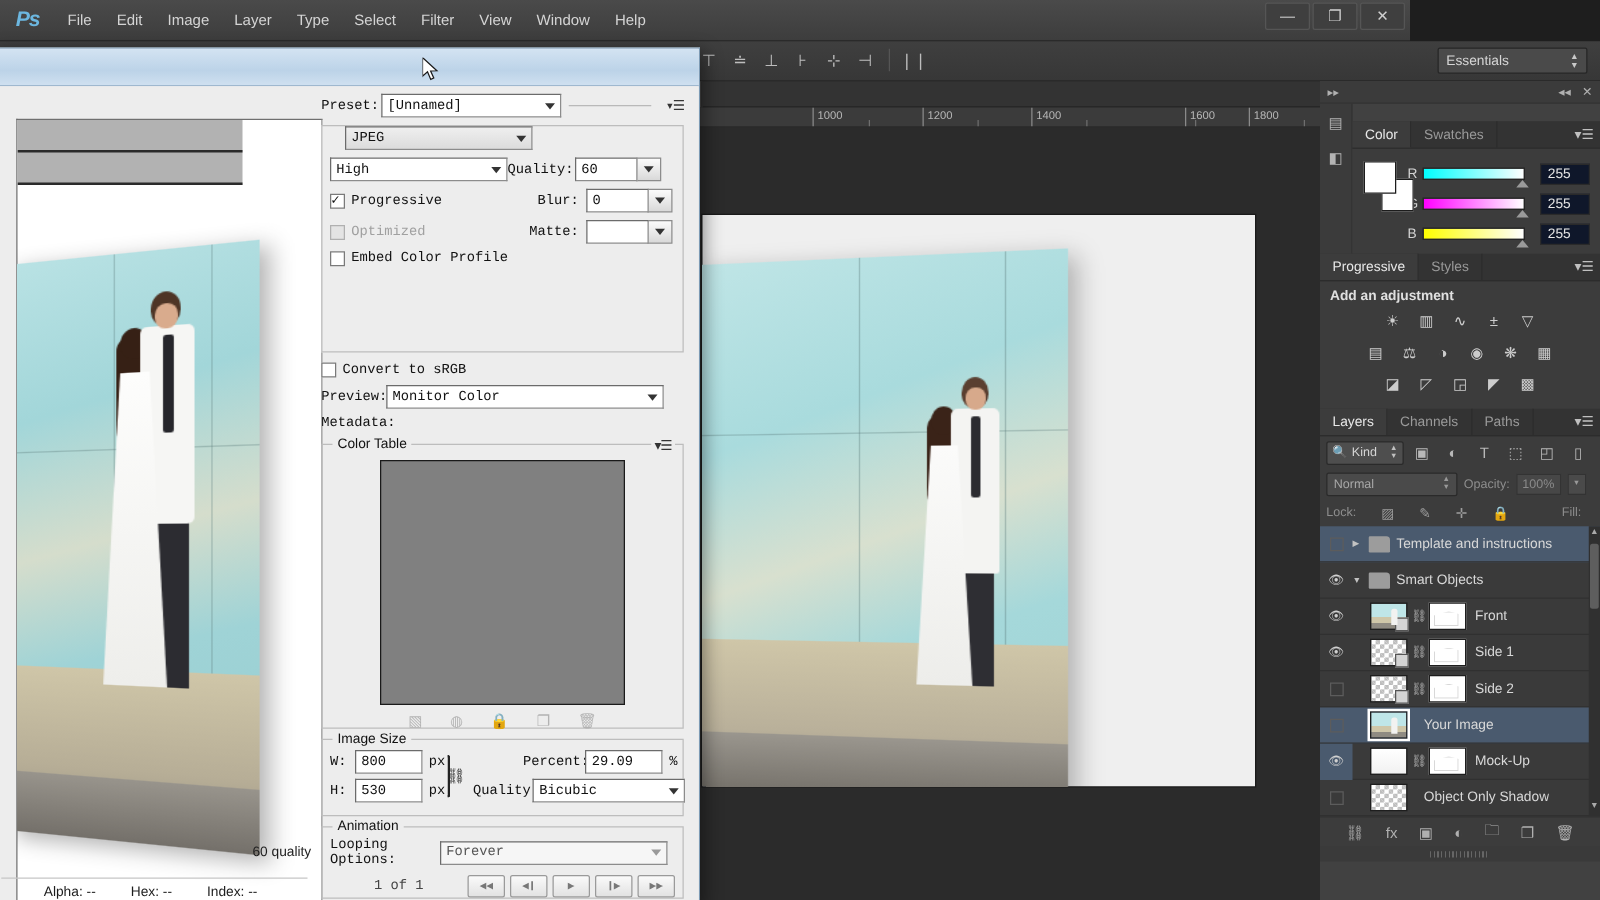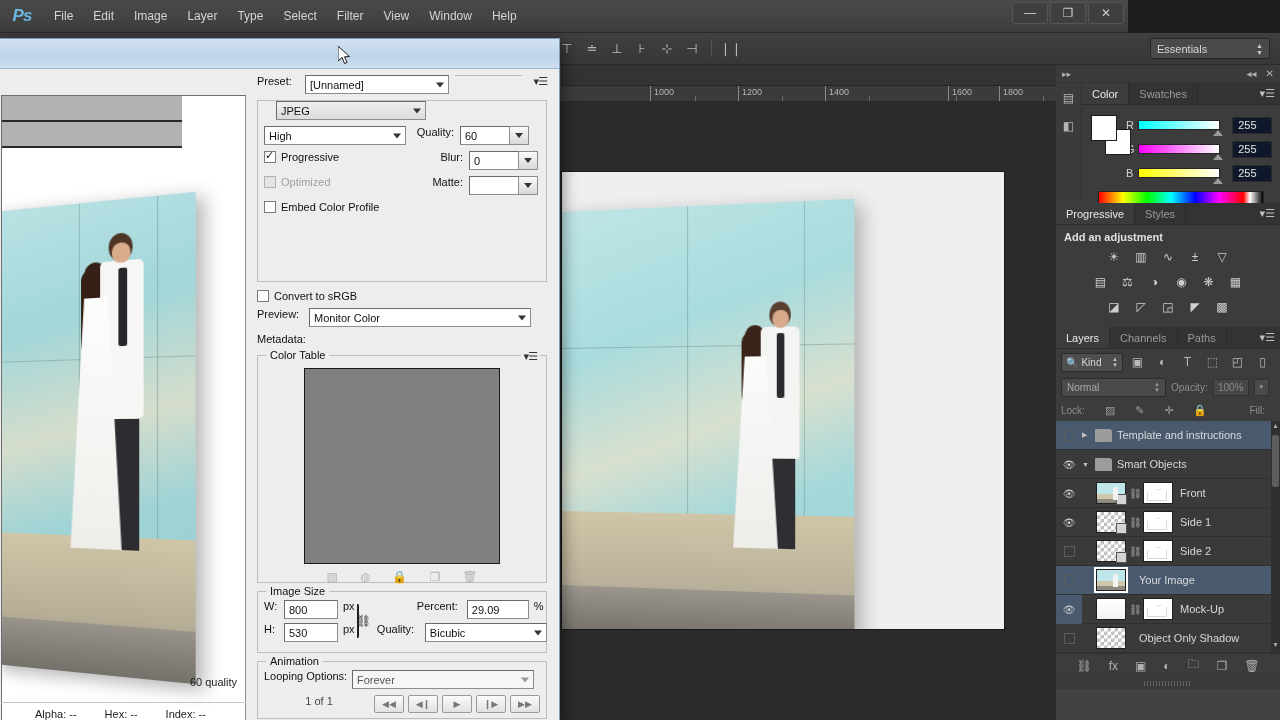--- a/index.html
+++ b/index.html
@@ -267,21 +267,21 @@
     box-shadow: 3px 3px 14px rgba(0,0,0,.45);
   }
   .sfw-title {
     height:30px; background: linear-gradient(#d3e3f2,#bcd3e8 60%,#cfe0f0);
     border-bottom:1px solid #9fb8cf;
   }
   .sfw-body { position:relative; width:100%; height:657px; background:#ededed; }
 
   
   .preview-pane {
-    position:absolute; left:6px; top:26px; width:245px; height:626px;
+    position:absolute; left:18px; top:26px; width:245px; height:626px;
     background:#fff; border:1px solid #8f8f8f;
     border-top-color:#6f6f6f; border-left-color:#6f6f6f;
     overflow:hidden;
   }
   .pv-gray-top { position:absolute; left:0; top:0; width:180px; height:52px; background:#b2b2b2; }
   .pv-gray-line1 { position:absolute; left:0; top:24px; width:180px; height:2px; background:#2a2a2a; }
   .pv-gray-line2 { position:absolute; left:0; top:50px; width:180px; height:2px; background:#2a2a2a; }
   .pv-wall {
     position:absolute; left:-8px; top:116px; width:190px; height:452px;
     background: linear-gradient(165deg,#b9e2e4 0%,#a2d6d9 26%,#d5ddcc 48%,#9fd3d6 66%,#95ccd0 100%);
@@ -309,21 +309,21 @@
   }
   .sfw-statusbar {
     position:absolute; left:6px; bottom:2px; width:245px; height:22px;
     display:flex; align-items:center; gap:28px; padding-left:34px;
     color:#1d1d1d; font-size:11px; border-top:1px solid #c6c6c6;
   }
 
   
   .settings-col { position:absolute; left:262px; top:6px; width:290px; }
 
-  .row { display:flex; margin-bottom:6px; }
+  .row { display:flex; align-items:center; margin-bottom:6px;font-family:Liberation Mono, monospace; }
   .lbl { color:#111; font-size:11px; }
   .fld {
     background:#fff; border:1px solid #8c8c8c; border-top-color:#6b6b6b; border-left-color:#6b6b6b;
     height:19px; display:flex; align-items:center; padding:0 4px;
     color:#111; font-size:11px; position:relative;
   }
   .fld.gray { background:linear-gradient(#efefef,#dcdcdc); }
   .caret {
     position:absolute; right:4px; top:50%; transform:translateY(-50%);
     width:0; height:0; border-left:4px solid transparent; border-right:4px solid transparent;
@@ -490,21 +490,21 @@
         <span>◂◂</span>
         <span>✕</span>
       </span>
     </div>
 
     <div class="icon-rail">
       <div class="rail-ico">▤</div>
       <div class="rail-ico">◧</div>
     </div>
 
-    <div class="panel" style="position:absolute; left:26px; top:18px; width:198px;">
+    <div class="panel" style="position:absolute; left:26px; top:32px; width:198px;">
       <div class="panel-tabs">
         <div class="ptab active">Color</div>
         <div class="ptab">Swatches</div>
         <div class="pmenu">▾☰</div>
       </div>
       <div class="color-body">
         <div class="swatch-bg"></div>
         <div class="swatch-fg"></div>
         <div class="rgb-row">
           <span class="rgb-label">R</span>

